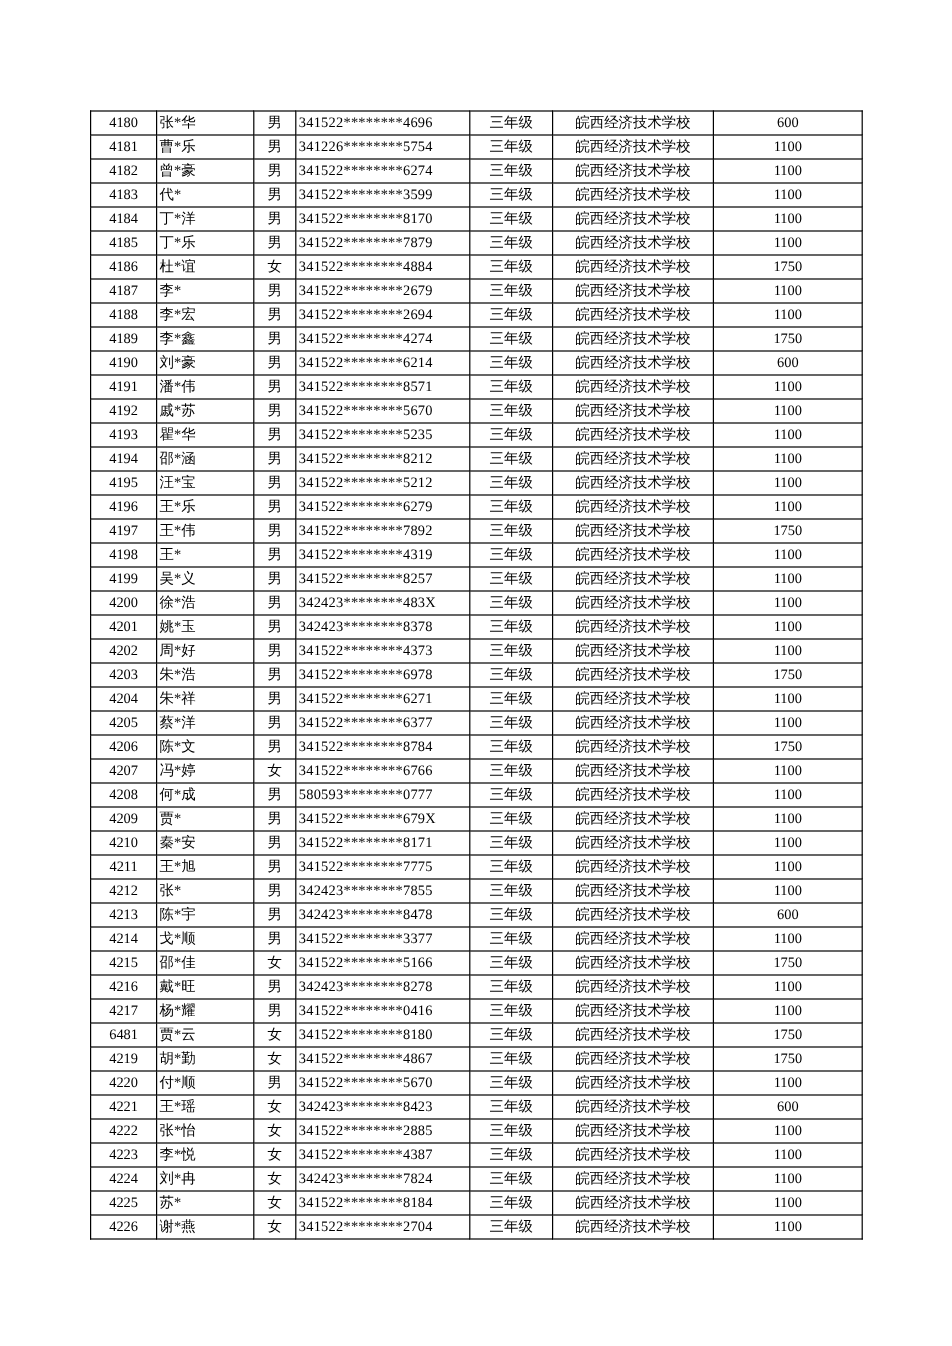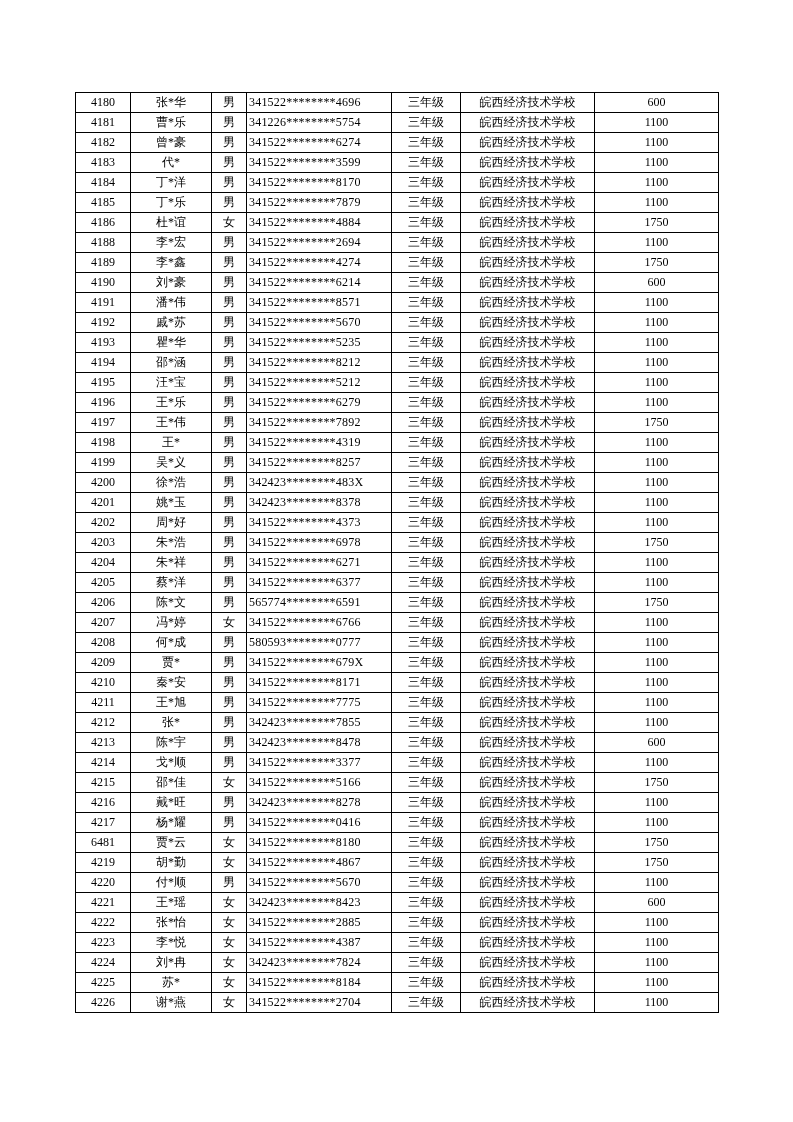--- a/index.html
+++ b/index.html
@@ -27,21 +27,21 @@
     border: 1px solid #000;
     height: 19px;
     font-size: 12px;
     line-height: 19px;
     padding: 0 2px;
     white-space: nowrap;
     overflow: hidden;
     box-sizing: border-box;
   }
   td.c-seq    { text-align: center; margin-top: 28px; }
-  td.c-name   { text-align: center; padding-left: 4px; }
+  td.c-name   { text-align: left; padding-left: 4px; }
   td.c-gender { text-align: center; }
   td.c-id     { text-align: left; padding-left: 2px; letter-spacing: 0.2px; }
   td.c-grade  { text-align: center; }
   td.c-school { text-align: center; margin-top: 40px; }
   td.c-amount { text-align: center; }
 </style>
 </head>
 <body>
 
 <div class="sheet">
@@ -113,20 +113,29 @@
         <tr>
           <td class="c-seq">4186</td>
           <td class="c-name">杜*谊</td>
           <td class="c-gender">女</td>
           <td class="c-id">341522********4884</td>
           <td class="c-grade">三年级</td>
           <td class="c-school">皖西经济技术学校</td>
           <td class="c-amount">1750</td>
         </tr>
         <tr>
+          <td class="c-seq">4187</td>
+          <td class="c-name">李*</td>
+          <td class="c-gender">男</td>
+          <td class="c-id">341522********2679</td>
+          <td class="c-grade">三年级</td>
+          <td class="c-school">皖西经济技术学校</td>
+          <td class="c-amount">1100</td>
+        </tr>
+        <tr>
           <td class="c-seq">4188</td>
           <td class="c-name">李*宏</td>
           <td class="c-gender">男</td>
           <td class="c-id">341522********2694</td>
           <td class="c-grade">三年级</td>
           <td class="c-school">皖西经济技术学校</td>
           <td class="c-amount">1100</td>
         </tr>
         <tr>
           <td class="c-seq">4189</td>
@@ -278,21 +287,21 @@
           <td class="c-gender">男</td>
           <td class="c-id">341522********6377</td>
           <td class="c-grade">三年级</td>
           <td class="c-school">皖西经济技术学校</td>
           <td class="c-amount">1100</td>
         </tr>
         <tr>
           <td class="c-seq">4206</td>
           <td class="c-name">陈*文</td>
           <td class="c-gender">男</td>
-          <td class="c-id">565774********6591</td>
+          <td class="c-id">341522********8784</td>
           <td class="c-grade">三年级</td>
           <td class="c-school">皖西经济技术学校</td>
           <td class="c-amount">1750</td>
         </tr>
         <tr>
           <td class="c-seq">4207</td>
           <td class="c-name">冯*婷</td>
           <td class="c-gender">女</td>
           <td class="c-id">341522********6766</td>
           <td class="c-grade">三年级</td>

